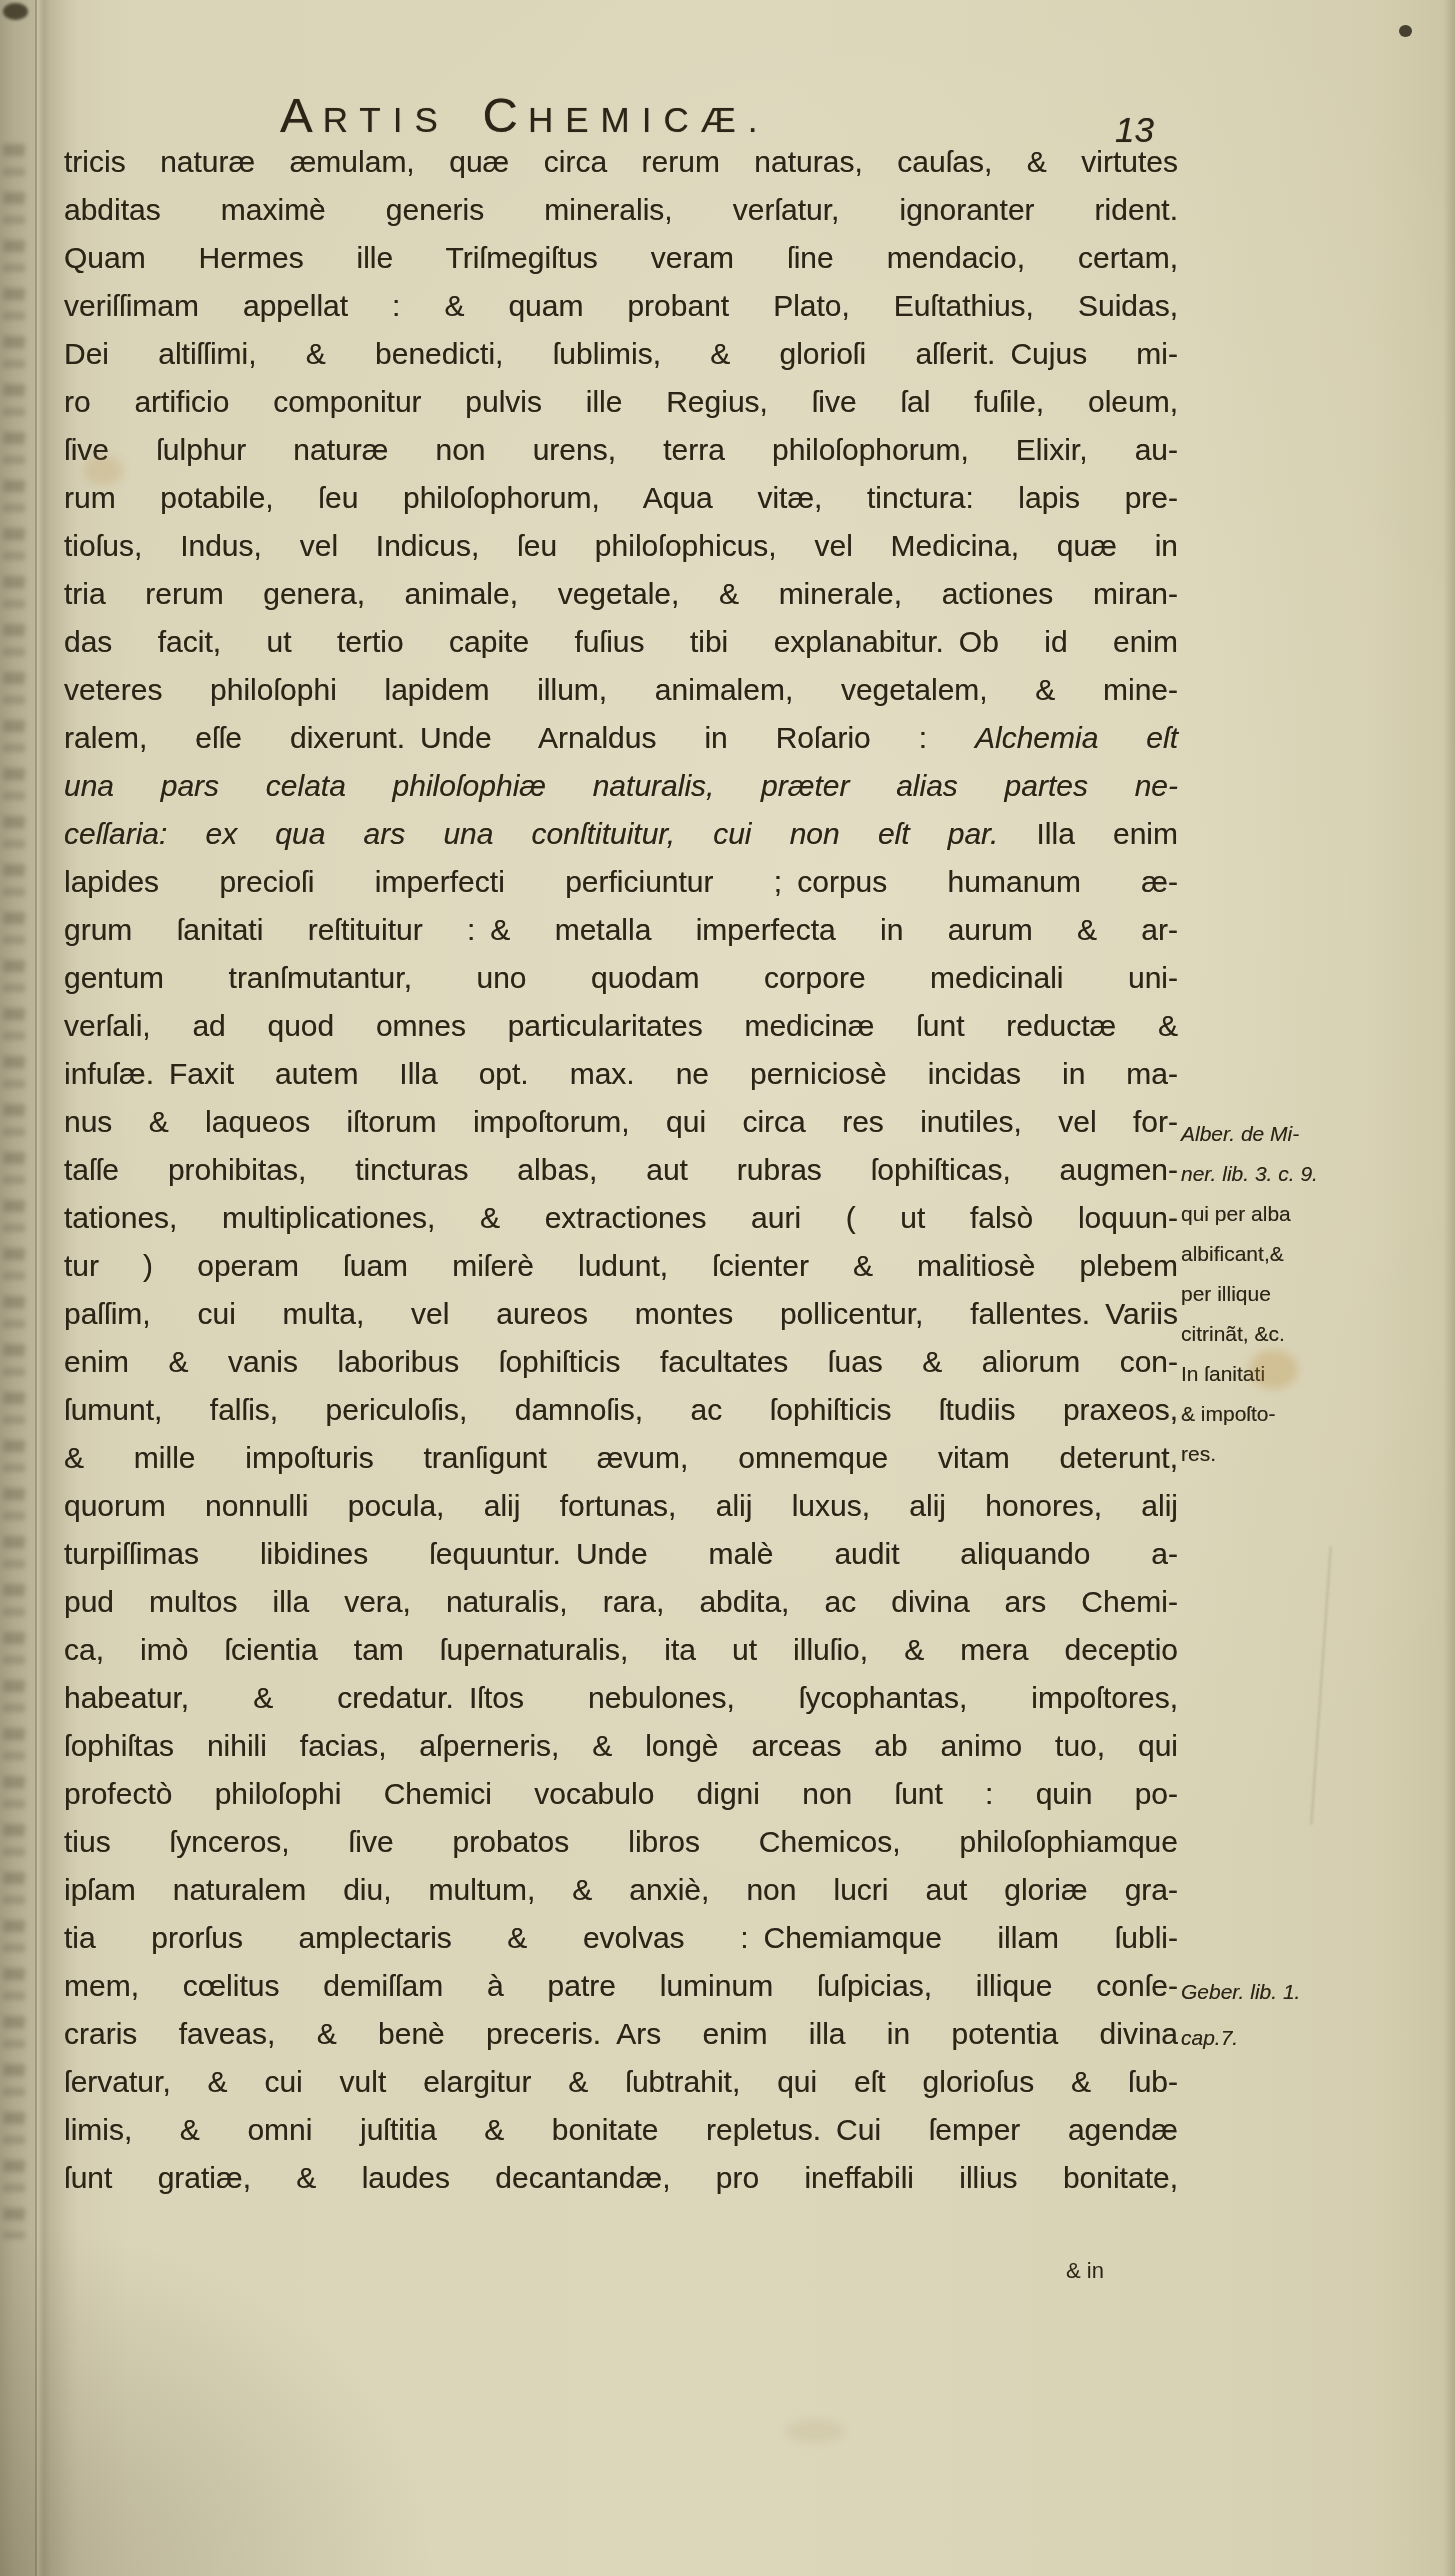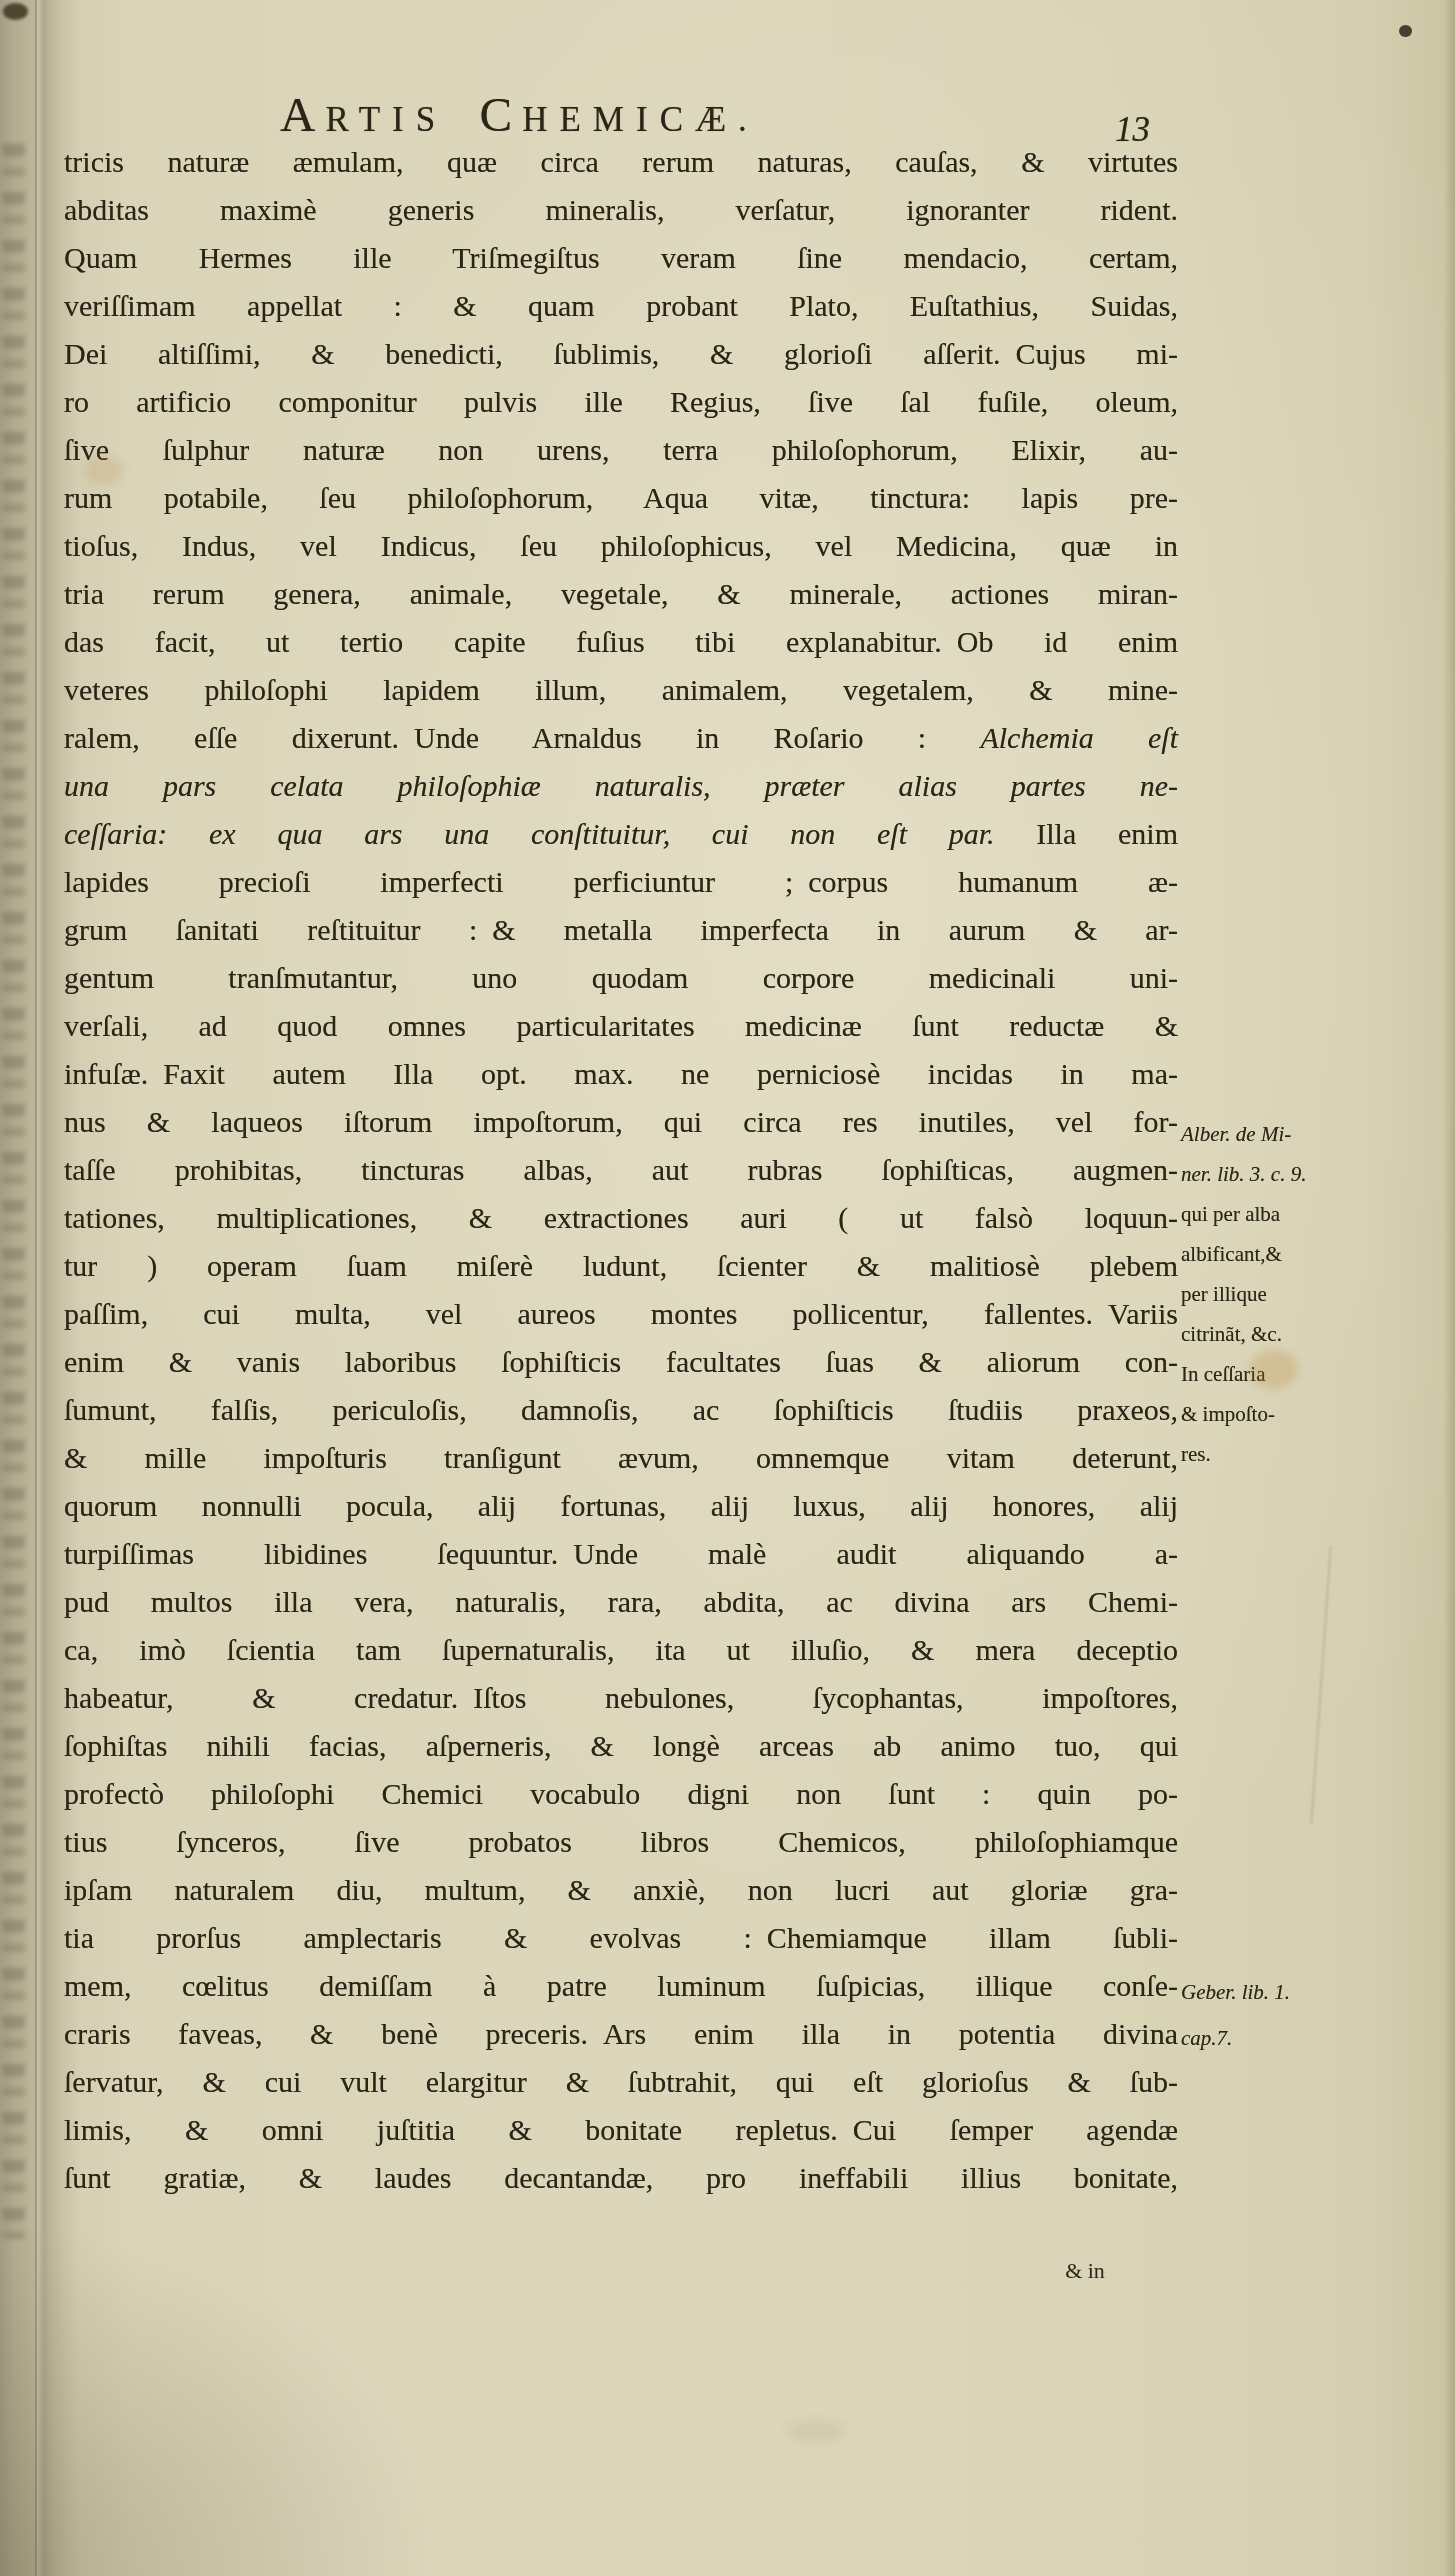--- a/index.html
+++ b/index.html
@@ -2,21 +2,21 @@
 <html style="--ink: #2c2517; --paper: #d8d2b6;font-size:13.5px"><head>
 <meta charset="utf-8">
 <style>
   html,body{margin:0;padding:0;width:1456px;height:2576px;overflow:hidden;background:#6b6653;}
   .page{
     position:relative;width:1456px;height:2576px;
     background:
       radial-gradient(ellipse 1183px 1521px at 60% 35%, rgba(255,252,235,.20), rgba(0,0,0,0) 70%),
       linear-gradient(90deg,#b5ae93 0,#c7c0a4 2.2%,#d4cdb1 4.5%,#dad4b8 9%,#dcd6bb 50%,#d9d3b6 82%,#d5ceb0 94%,#cdc6a6 99%,#c5bd9c 100%),
       #d8d2b6;
-    font-family:Liberation Serif, serif;
+    font-family:Liberation Sans, sans-serif;
     color:var(--ink,#2c2517);
   }
   
   .gutter{
     position:absolute;left:0;top:0;width:35px;height:2576px;
     background:linear-gradient(90deg,#a49d83 0,#b3ac90 40%,#bdb69a 100%);
   }
   .gutter-frags{
     position:absolute;left:3.4px;top:144px;width:22px;height:2095px;
     background:repeating-linear-gradient(180deg,
@@ -143,21 +143,21 @@
       <div class="line"><span>ſunt gratiæ, &amp; laudes decantandæ, pro ineffabili illius bonitate,</span></div>
     </main>
 
   <aside class="notes notes-a">
       <div class="note it">Alber. de Mi-</div>
       <div class="note it">ner. lib. 3. c. 9.</div>
       <div class="note">qui per alba</div>
       <div class="note">albificant,&amp;</div>
       <div class="note">per illique</div>
       <div class="note">citrinãt, &amp;c.</div>
-      <div class="note">In ceſſaria</div>
+      <div class="note">In ſanitati</div>
       <div class="note">&amp; impoſto-</div>
       <div class="note">res.</div>
     </aside>
   <aside class="notes notes-b">
       <div class="note it">Geber. lib. 1.</div>
       <div class="note it">cap.7.</div>
     </aside>
 
   <div class="catchword">&amp; in</div>
 

